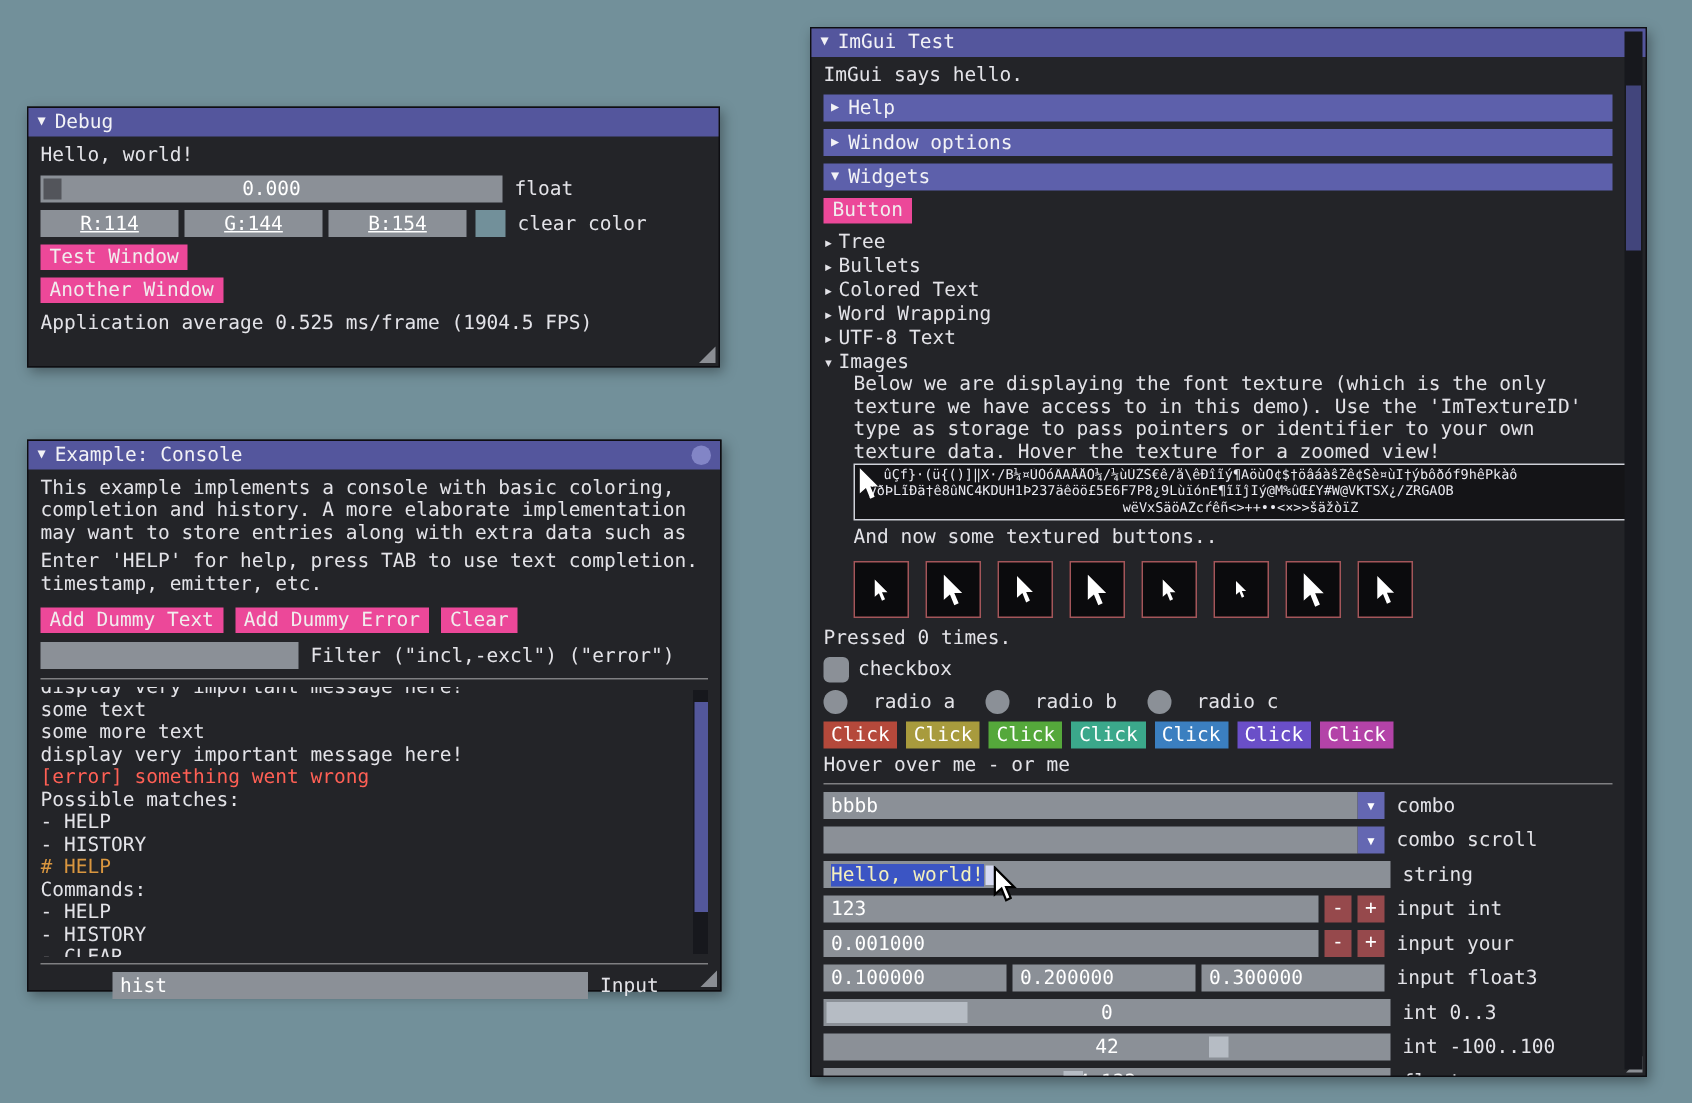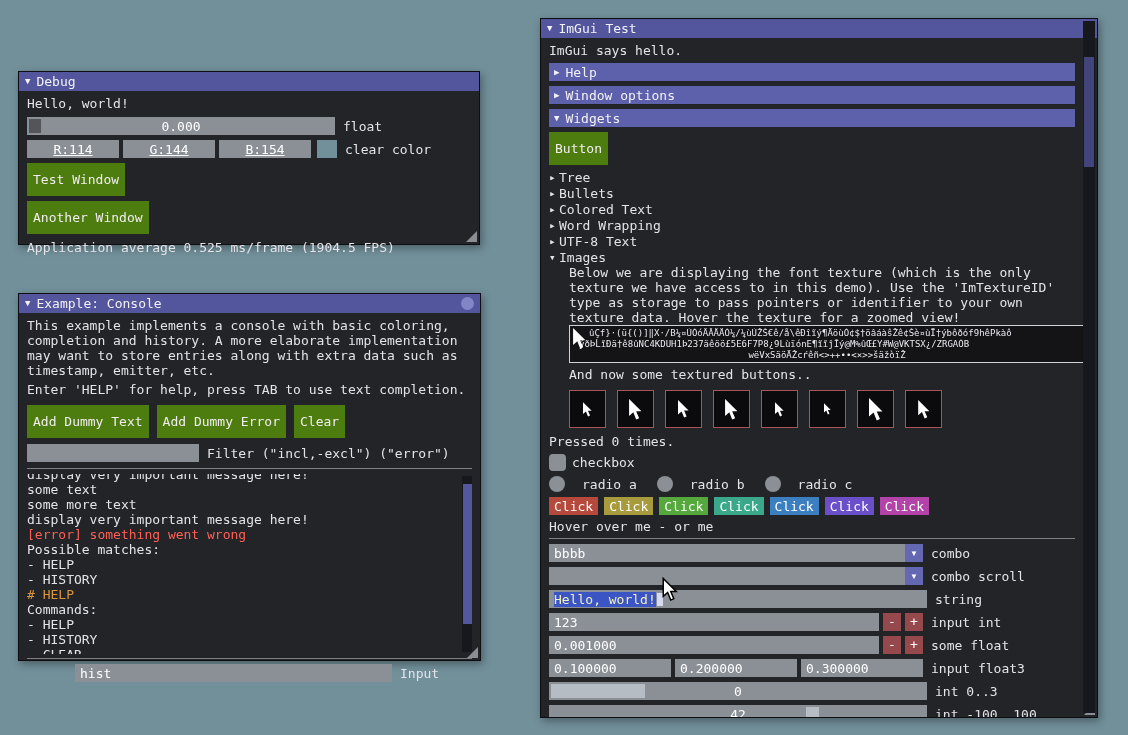--- a/index.html
+++ b/index.html
@@ -9,21 +9,21 @@
   .titlebar{height:19px;background:#54569d;display:flex;align-items:center;gap:6px;padding:0 6px;color:#f2f2f6;position:relative;}
   .arrow{font-size:9px;line-height:9px;}
   .tree-arrow{font-size:11px;width:10px;display:inline-block;}
   .content{padding:5px 8px;position:relative;}
   .text-line{height:15px;white-space:pre;}
   .row,.wrow{display:flex;align-items:center;margin-bottom:5px;position:relative;}
   .frame{background:#8b9097;height:18px;position:relative;display:flex;align-items:center;padding:0 5px;color:#fff;overflow:hidden;}
   .fv{position:relative;z-index:2;white-space:pre;}
   .centered{width:100%;text-align:center;}
   .widget-label{margin-left:8px;white-space:pre;}
-  .btn{background:#4d7c0f;color:#f1edee;height:33px;line-height:17px;padding:0 6px;display:inline-block;border:none;font:inherit;white-space:pre;cursor:default;}
+  .btn{background:#ec4899;color:#f1edee;height:17px;line-height:17px;padding:0 6px;display:inline-block;border:none;font:inherit;white-space:pre;cursor:default;}
   .grab{position:absolute;top:2px;bottom:2px;width:13px;background:#b6bcc4;z-index:1;}
   .grab.dark{background:#53555b;left:2px;width:12px;}
   .header-bar{height:18px;background:#5d60ab;display:flex;align-items:center;gap:6px;padding:0 5px;margin-bottom:5px;color:#f2f2f6;}
   .separator{height:1px;background:rgba(255,255,255,.42);margin:4px 0 5px;}
   .resize-grip{position:absolute;right:2px;bottom:2px;width:0;height:0;border-left:11px solid transparent;border-bottom:11px solid rgba(225,230,236,.55);}
   .close-btn{width:13px;height:13px;border-radius:50%;background:#8285c6;margin-left:auto;border:none;cursor:default;}
   .log{position:relative;height:180px;overflow:hidden;}
   .log-line{height:15px;white-space:pre;}
   .log-line.error{color:#ff6055;}
   .log-line.match{color:#d9963f;}
@@ -102,22 +102,22 @@
 <section class="window" style="left:18px;top:293px;width:463px;height:368px;">
   <header class="titlebar">
     <span class="arrow">▼</span>
     <span>Example: Console</span>
     <button class="close-btn"></button>
   </header>
   <div class="content">
     <div class="text-line">This example implements a console with basic coloring,</div>
     <div class="text-line">completion and history. A more elaborate implementation</div>
     <div class="text-line">may want to store entries along with extra data such as</div>
+    <div class="text-line" style="margin-top:4px">Enter 'HELP' for help, press TAB to use text completion.</div>
     <div class="text-line">timestamp, emitter, etc.</div>
-    <div class="text-line" style="margin-top:4px">Enter 'HELP' for help, press TAB to use text completion.</div>
     <div class="row" style="margin-top:8px;margin-bottom:6px">
       <button class="btn" style="margin-right:8px">Add Dummy Text</button>
       <button class="btn" style="margin-right:8px">Add Dummy Error</button>
       <button class="btn">Clear</button>
     </div>
     <div class="row" style="margin-bottom:6px">
       <div class="frame w172">
           <span class="fv"></span>
         </div>
       <span class="widget-label">Filter ("incl,-excl") ("error")</span>
@@ -340,21 +340,21 @@
       <button class="sq-btn"><span>+</span></button>
       <span class="widget-label">input int</span>
     </div>
 
     <div class="wrow">
       <div class="frame w330">
           <span class="fv">0.001000</span>
         </div>
       <button class="sq-btn"><span>-</span></button>
       <button class="sq-btn"><span>+</span></button>
-      <span class="widget-label">some float</span>
+      <span class="widget-label">input your</span>
     </div>
 
     <div class="wrow">
       <div class="frame w122">
           <span class="fv">0.100000</span>
         </div>
       <div class="frame w122">
           <span class="fv">0.200000</span>
         </div>
       <div class="frame w122">

